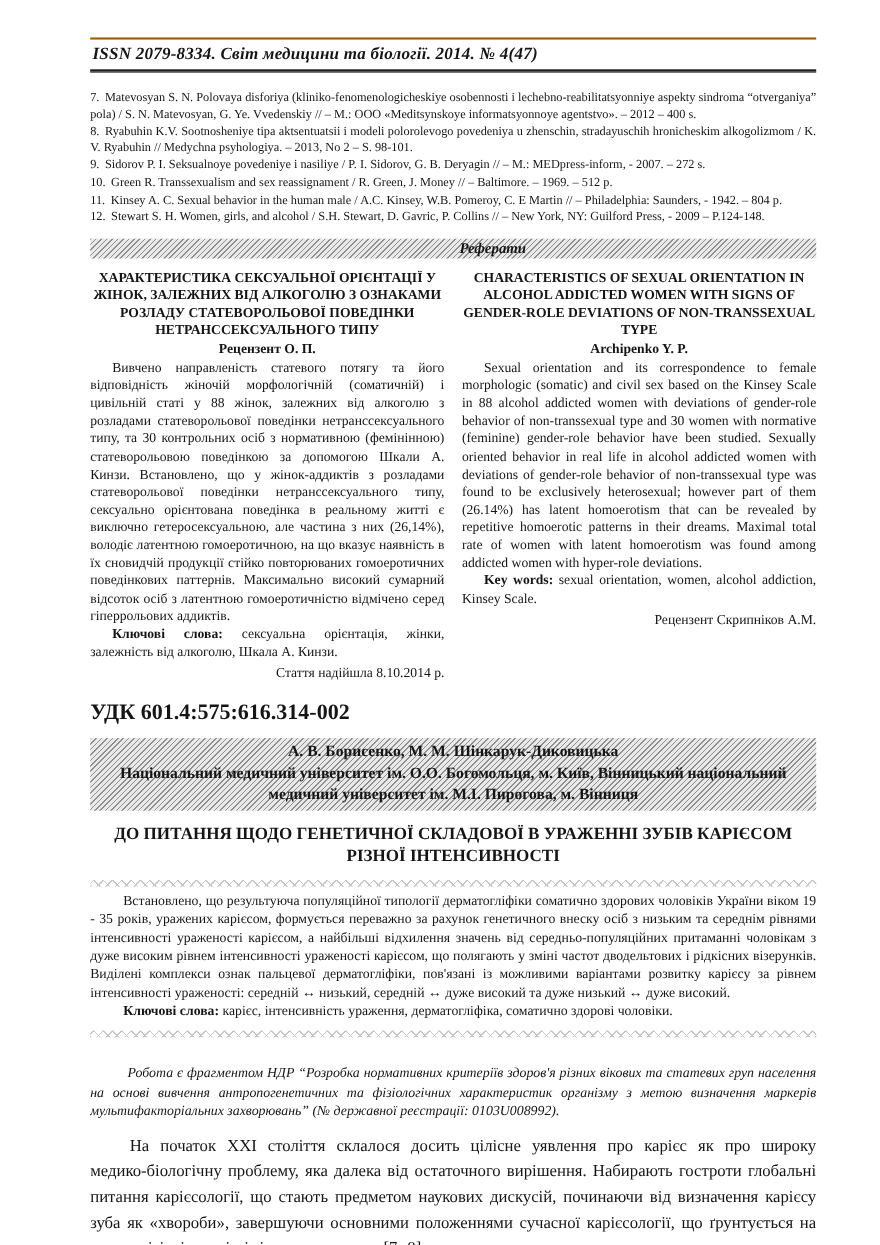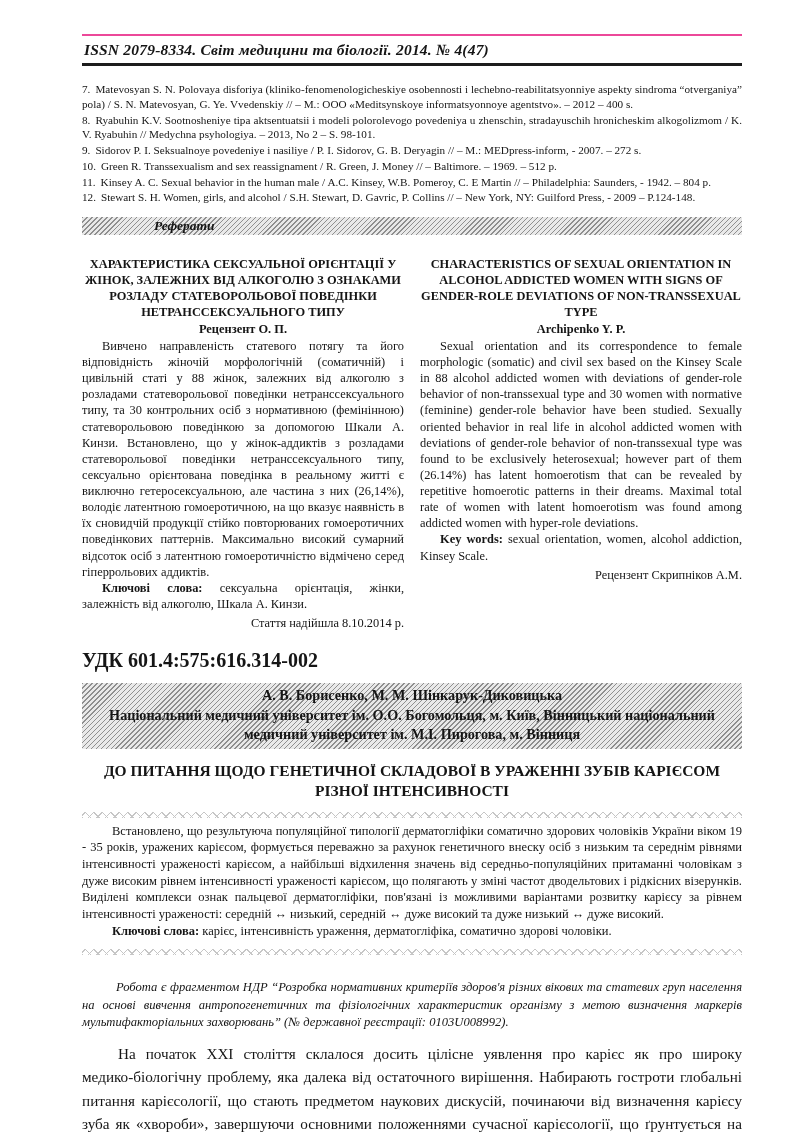--- a/index.html
+++ b/index.html
@@ -6,46 +6,47 @@
   html, body { background: #ffffff; }
   body {
     width: 800px; height: 1132px;
     color: #151515;
     font-family: "Liberation Serif", "DejaVu Serif", serif;
     overflow: hidden;
   }
   .page { padding: 34px 58px 0 82px; width: 800px; }
 
   
-  .issn-block { border-top: 2px solid #ec4899; padding: 5px 2px 4px 2px; }
+  .issn-block { border-top: 2px solid #a16207; padding: 5px 2px 4px 2px; }
   .issn-text { font-weight: bold; font-style: italic; font-size: 15.5px; letter-spacing: 0.2px; }
   .double-rule { height: 3px; border-top: 2.5px solid #1c1c1c; border-bottom: 1.2px solid #1c1c1c; margin-bottom: 16px; }
 
   
   .refs { font-size: 11.2px; line-height: 1.32; text-align: justify; }
   .ref-item { margin-bottom: 1px; }
   .ref-num { margin-right: 5px; }
 
   
   .hatch {
     background-image: repeating-linear-gradient(135deg, #8f8f8f 0px, #8f8f8f 1px, #e9e9e9 1px, #e9e9e9 3.5px);
+    text-align: center;
   }
   .referaty-band {
     margin-top: 12px;
     height: 18px;
     padding-left: 72px;
     font-weight: bold;
     font-style: italic;
     font-size: 13.5px;
     line-height: 18px;
   }
   .referaty-band span { background: transparent; }
 
   
-  .cols { display: flex; gap: 16px; margin-top: 22px; }
+  .cols { display: flex; gap: 16px; margin-top: 10px; }
   .col { flex: 1; font-size: 12.4px; line-height: 1.3; text-align: justify; }
   .col-title { text-align: center; font-weight: bold; line-height: 1.28; }
   .col-author { text-align: center; font-weight: bold; margin-bottom: 1px; }
   .indent { text-indent: 20px; }
   .right-line { text-align: right; margin-top: 3px; }
   .bold { font-weight: bold; font-family: Liberation Serif, serif; }
 
   
   .udc { margin-top: 18px; font-weight: bold; font-size: 20px; }
   .authors-band { margin-top: 11px; padding: 3px 10px 4px 10px; text-align: center; font-weight: bold; font-size: 14.2px; line-height: 1.38; }

